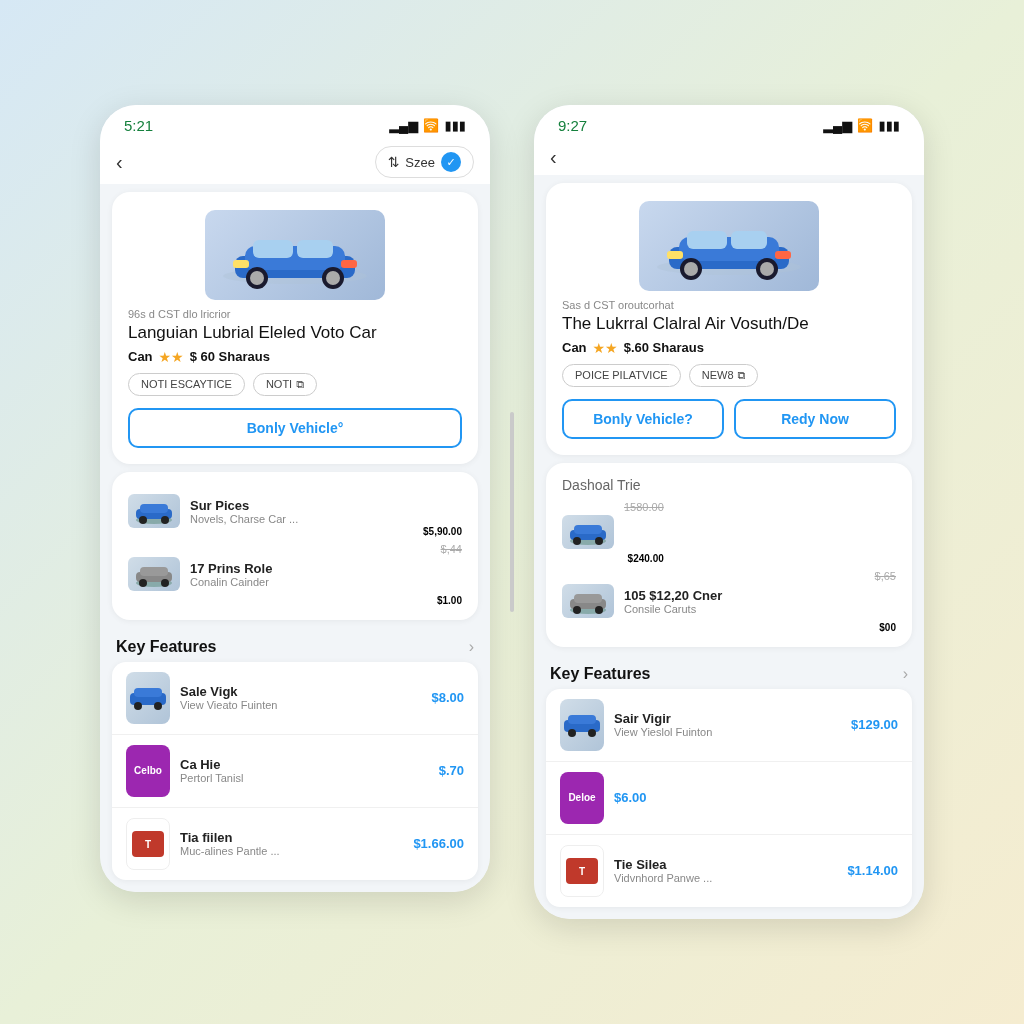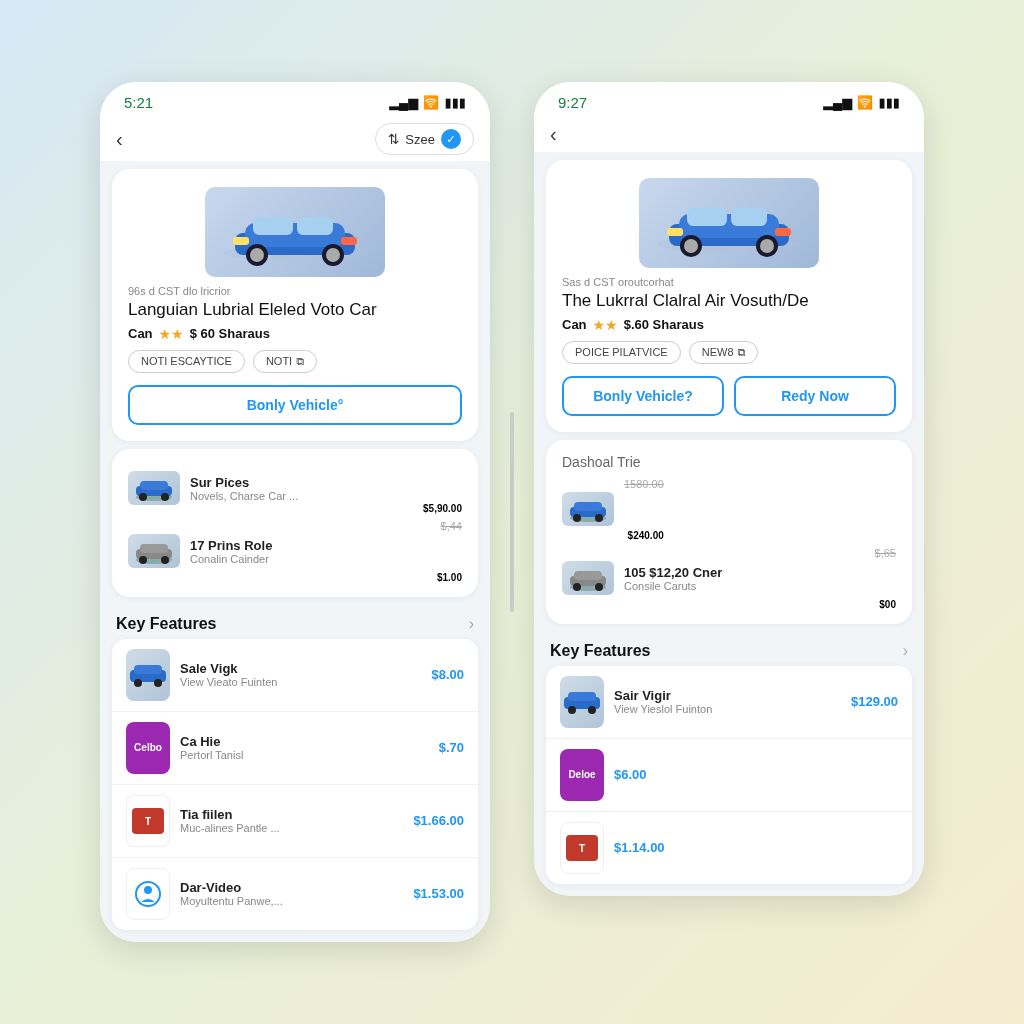--- a/index.html
+++ b/index.html
@@ -462,34 +462,20 @@
                 <rect x="1" y="1" width="32" height="26" rx="4" fill="#c0392b"></rect>
                 <text x="17" y="18" text-anchor="middle" fill="white" font-size="10" font-weight="bold">T</text>
               </svg>
           </div>
           <div class="feature-info">
             <p class="feature-name">Tia fiilen</p>
             <p class="feature-sub">Muc-alines Pantle ...</p>
           </div>
           <span class="feature-price">$1.66.00</span>
         </div>
-        <div class="feature-item">
-          <div class="feature-icon feature-icon-blue-outline">
-            <svg width="34" height="28" viewBox="0 0 34 28">
-                <circle cx="17" cy="14" r="12" fill="none" stroke="#2196f3" stroke-width="2"></circle>
-                <circle cx="17" cy="10" r="4" fill="#2196f3"></circle>
-                <path d="M10 22 Q17 16 24 22" fill="#2196f3"></path>
-              </svg>
-          </div>
-          <div class="feature-info">
-            <p class="feature-name">Dar-Video</p>
-            <p class="feature-sub">Moyultentu Panwe,...</p>
-          </div>
-          <span class="feature-price">$1.53.00</span>
-        </div>
       </div>
 
     </div>
   </div>
 
   <div class="divider"></div>
 
   <div class="phone">
     <div class="phone-inner">
 
@@ -612,20 +598,24 @@
           </div>
           <span class="feature-price">$6.00</span>
         </div>
         <div class="feature-item">
           <div class="feature-icon feature-icon-red">
             <svg width="34" height="28" viewBox="0 0 34 28">
                 <rect x="1" y="1" width="32" height="26" rx="4" fill="#c0392b"></rect>
                 <text x="17" y="18" text-anchor="middle" fill="white" font-size="10" font-weight="bold">T</text>
               </svg>
           </div>
+          <div class="feature-info">
+            <p class="feature-name">Tie Silea</p>
+            <p class="feature-sub">Vidvnhord Panwe ...</p>
+          </div>
           <span class="feature-price">$1.14.00</span>
         </div>
       </div>
 
     </div>
   </div>
 
 </div>
 
 </body></html>

